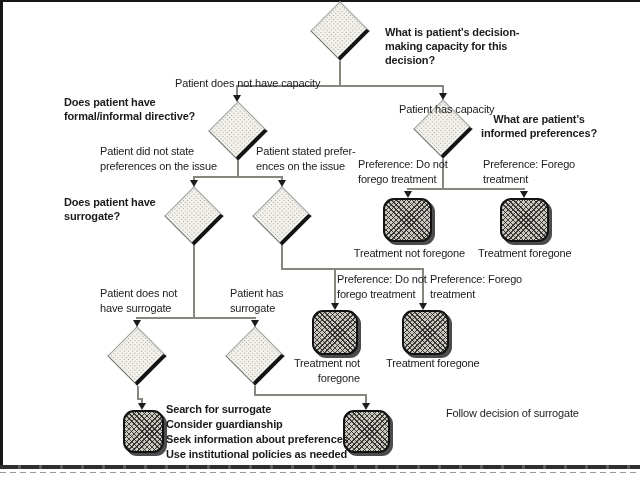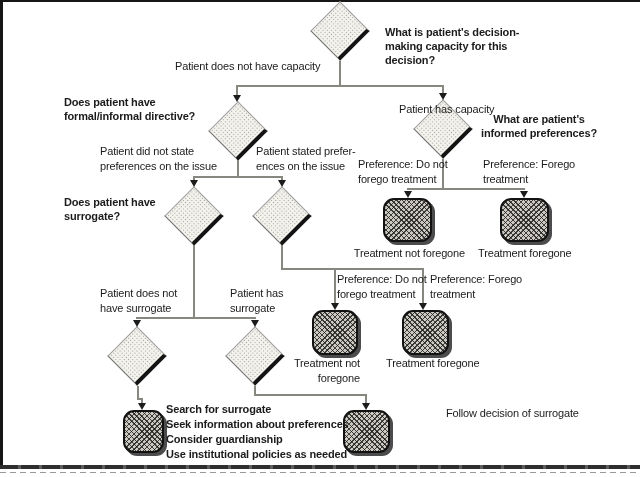--- a/index.html
+++ b/index.html
@@ -123,21 +123,21 @@
   </div>
   <div class="q" style="left:481px;top:112px;text-align:center;">
     <div>What are patient's</div>
     <div>informed preferences?</div>
   </div>
   <div class="q" style="left:64px;top:195px;">
     <div>Does patient have</div>
     <div>surrogate?</div>
   </div>
 
-  <div class="lbl" style="left:175px;top:59px;">Patient does not have capacity</div>
+  <div class="lbl" style="left:175px;top:76px;">Patient does not have capacity</div>
   <div class="lbl" style="left:399px;top:62px;margin-top:40px;">Patient has capacity</div>
 
   <div class="lbl" style="left:100px;top:144px;">
     <div>Patient did not state</div>
     <div>preferences on the issue</div>
   </div>
   <div class="lbl" style="left:256px;top:144px;">
     <div>Patient stated prefer-</div>
     <div>ences on the issue</div>
   </div>
@@ -173,19 +173,19 @@
   <div class="lbl ctr" style="left:478px;top:246px;width:93px;">Treatment foregone</div>
 
   <div class="lbl ctr" style="left:288px;top:356px;width:72px;">
     <div>Treatment not</div>
     <div>foregone</div>
   </div>
   <div class="lbl ctr" style="left:386px;top:356px;width:88px;">Treatment foregone</div>
 
   <div class="lbl" style="left:166px;top:402px;font-weight:bold;">
     <div>Search for surrogate</div>
+    <div>Consider guardianship</div>
     <div>Seek information about preferences</div>
-    <div>Consider guardianship</div>
     <div>Use institutional policies as needed</div>
   </div>
   <div class="lbl" style="left:400px;top:406px;margin-left:46px;">Follow decision of surrogate</div>
 
 </div>
 
 </body></html>

